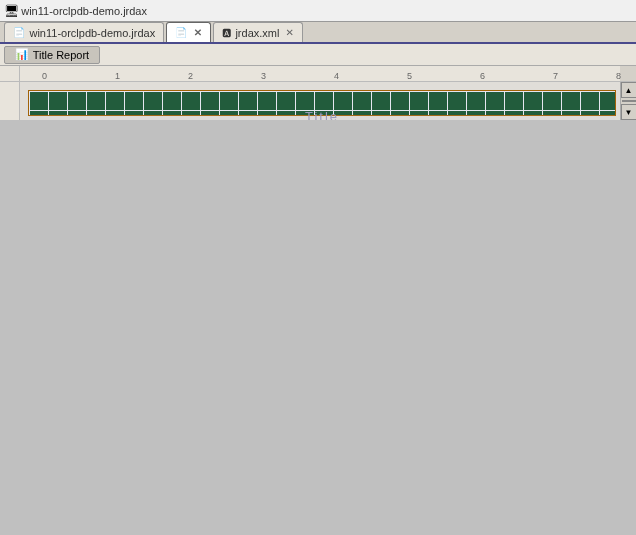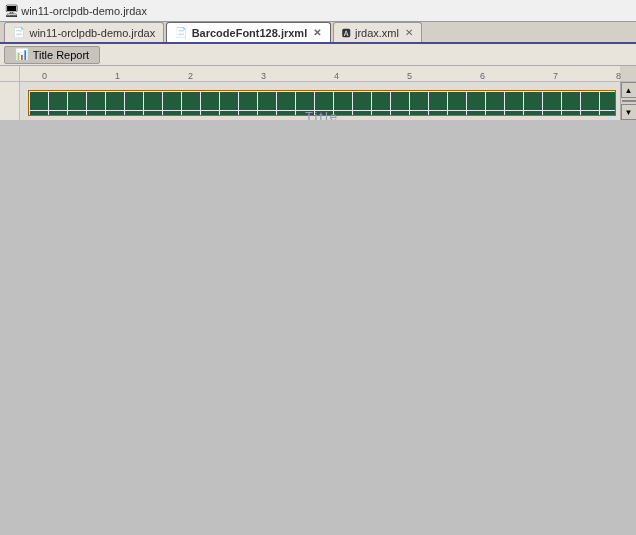--- a/index.html
+++ b/index.html
@@ -212,21 +212,20 @@
   <span class="title-text">win11-orclpdb-demo.jrdax</span>
 </div>
 
 <div id="tab-bar">
   <div class="tab">
     <span class="tab-icon">📄</span>
     <span>win11-orclpdb-demo.jrdax</span>
   </div>
   <div class="tab active">
     <span class="tab-icon">📄</span>
-    <span>BarcodeFont128.jrxml</span>
     <span class="tab-close">✕</span>
   </div>
   <div class="tab">
     <span class="tab-icon">🅰</span>
     <span>jrdax.xml</span>
     <span class="tab-close">✕</span>
   </div>
 </div>
 
 <div id="report-tab-bar">

